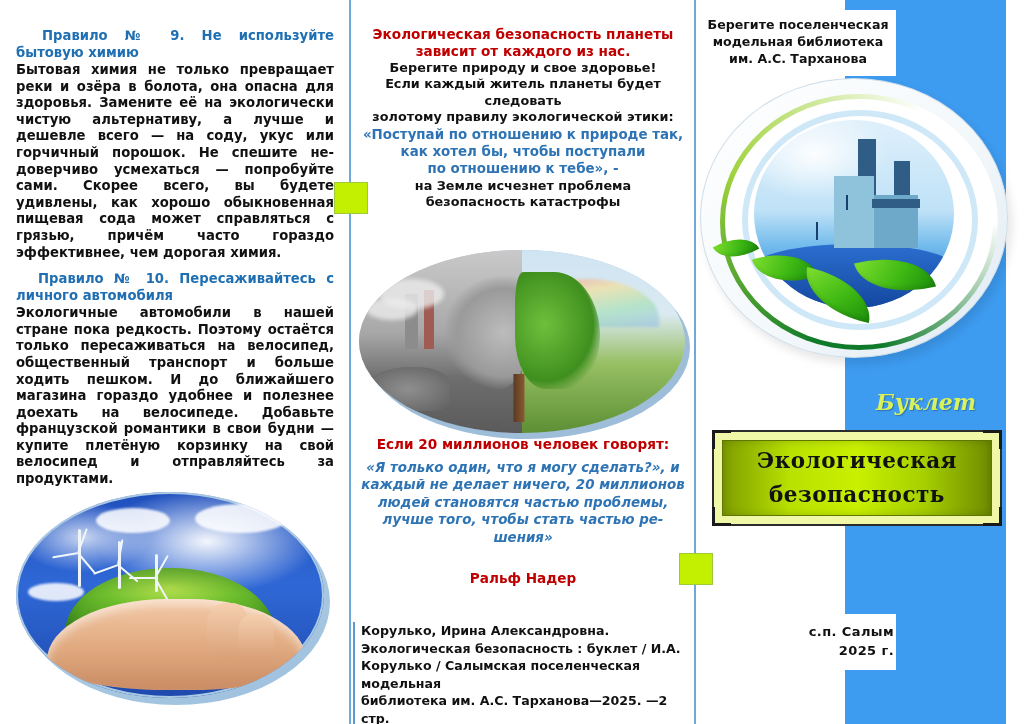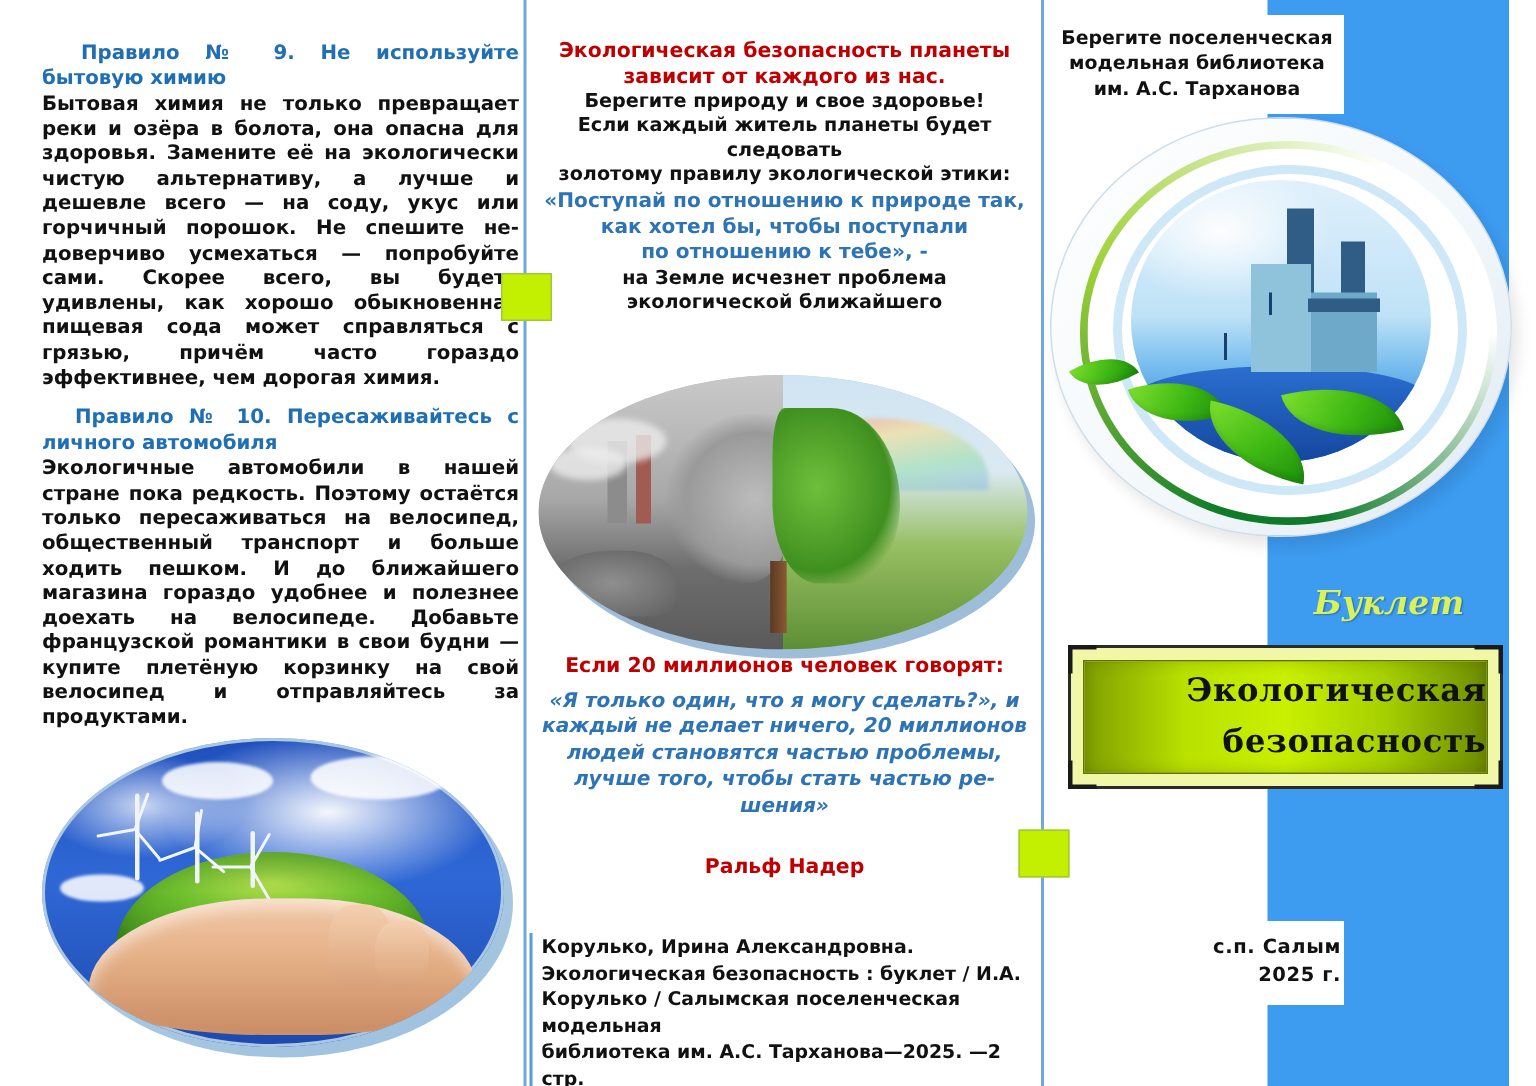--- a/index.html
+++ b/index.html
@@ -13,21 +13,21 @@
   
   .divider{position:absolute;top:0;bottom:0;width:2px;background:#6fa8dc;}
   .divider.d1{left:349px;}
   .divider.d2{left:694px;}
   .green-sq{position:absolute;width:32px;height:30px;background:#c3f000;border:1px solid #9fc93c;}
   .green-sq.g1{left:334px;top:182px;}
   .green-sq.g2{left:679px;top:553px;}
 
   
   .col{position:absolute;top:0;bottom:0;}
-  .col-left{left:12px;width:415px;}
+  .col-left{left:0;width:415px;}
   .col-mid{left:351px;width:343px;}
   .col-right{left:696px;width:328px;}
 
   
   .lc-body{position:absolute;left:16px;top:28px;width:318px;}
   .rule-head{
     color:#1f6fb2;font-weight:bold;font-size:13.2px;line-height:16.5px;
     text-align:justify;text-indent:26px;margin:0 0 1px 0;
   }
   .rule-head.second{text-indent:22px;margin-top:10px;}
@@ -215,21 +215,21 @@
     box-sizing:border-box;
   }
   .title-inner{
     position:absolute;left:8px;top:8px;right:8px;bottom:8px;
     background:linear-gradient(90deg,#7f9e00 0%,#b9e100 25%,#c9f000 50%,#a6cf00 75%,#6e8c00 100%);
     border:1px solid #5e7700;
     display:flex;flex-direction:column;align-items:center;justify-content:center;
     box-shadow:inset 0 0 10px rgba(0,0,0,.18);
   }
   .title-inner span{
-    display:block;width:100%;text-align:right;
+    display:block;width:100%;text-align:center;
     font-family:"DejaVu Serif","Liberation Serif",serif;
     font-weight:bold;font-size:21.5px;line-height:34px;color:#111;
     letter-spacing:.5px;
   }
   .corner{position:absolute;width:16px;height:16px;border:3px solid #1a1a1a;}
   .c-tl{left:-2px;top:-2px;border-right:none;border-bottom:none;}
   .c-tr{right:-2px;top:-2px;border-left:none;border-bottom:none;}
   .c-bl{left:-2px;bottom:-2px;border-right:none;border-top:none;}
   .c-br{right:-2px;bottom:-2px;border-left:none;border-top:none;}
 </style>
@@ -280,21 +280,21 @@
     <div class="mc">
       <p class="mid-red">Экологическая безопасность планеты</p>
       <p class="mid-red">зависит от каждого из нас.</p>
       <p class="mid-black">Берегите природу и свое здоровье!</p>
       <p class="mid-black">Если каждый житель планеты будет следовать</p>
       <p class="mid-black">золотому правилу экологической этики:</p>
       <p class="mid-blue">«Поступай по отношению к природе так,</p>
       <p class="mid-blue">как хотел бы, чтобы поступали</p>
       <p class="mid-blue">по отношению к тебе», -</p>
       <p class="mid-black">на Земле исчезнет проблема</p>
-      <p class="mid-black">экологической ближайшего</p>
+      <p class="mid-black">безопасность катастрофы</p>
     </div>
 
     <div class="tree-oval">
       <div class="tree-shadow"></div>
       <div class="tree-img">
         <div class="tree-left"></div>
         <div class="tree-right"></div>
         <div class="rainbow"></div>
         <div class="stack" style="left:14%;top:24%;width:4%;height:30%;"></div>
         <div class="stack" style="left:20%;top:22%;width:3%;height:32%;background:#a05b52;"></div>

